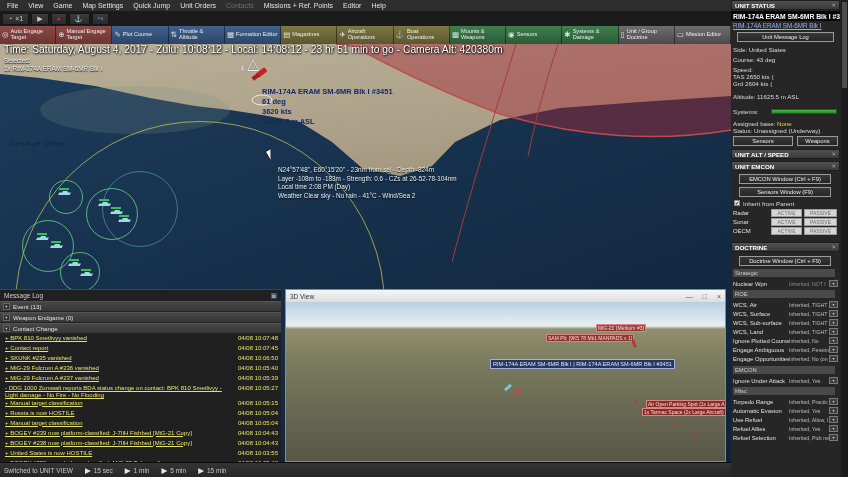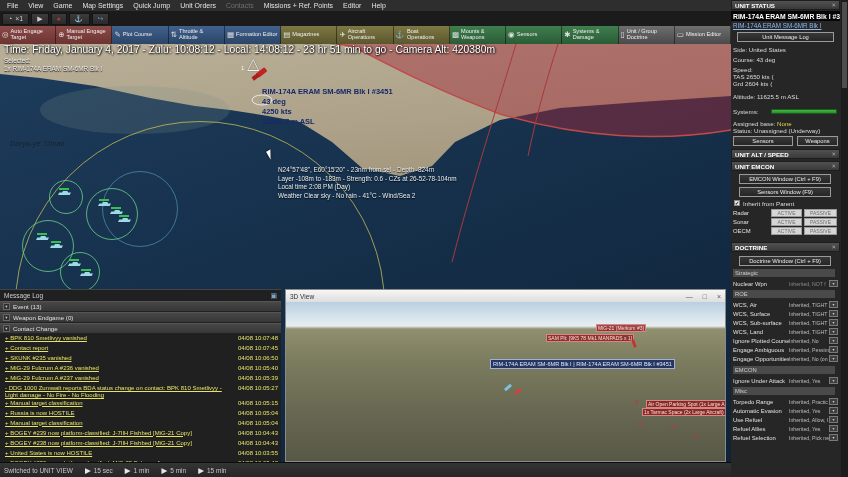--- a/index.html
+++ b/index.html
@@ -287,35 +287,35 @@
 
   <span id="region-label">Darya-ye 'Oman</span>
 
   <span id="sel-triangle">△</span>
   <div id="missile-icon"></div>
   <div id="missile-icon2"></div>
   <span id="contact-marker">1</span>
 
   <div id="contact-label">
     <div>RIM-174A ERAM SM-6MR Blk I #3451</div>
-    <div>43 deg</div>
-    <div>4250 kts</div>
+    <div>61 deg</div>
+    <div>3620 kts</div>
     <div>18201.7 m ASL</div>
   </div>
 
   <div id="cursor-arrow"></div>
   <div id="cursorinfo">
     <div>N24°57'48", E60°15'20" - 23nm from sel - Depth -824m</div>
     <div>Layer -108m to -183m - Strength: 0.6 - CZs at 26-52-78-104nm</div>
     <div>Local time 2:08 PM (Day)</div>
     <div>Weather Clear sky - No rain - 41°C - Wind/Sea 2</div>
   </div>
 </div>
 
-<div id="timeline">Time: Friday, January 4, 2017 - Zulu: 10:08:12 - Local: 14:08:12 - 23 hr 51 min to go -  Camera Alt: 420380m</div>
+<div id="timeline">Time: Saturday, August 4, 2017 - Zulu: 10:08:12 - Local: 14:08:12 - 23 hr 51 min to go -  Camera Alt: 420380m</div>
 <div id="selected">
   <div>Selected:</div>
   <div>1x RIM-174A ERAM SM-6MR Blk I</div>
 </div>
 
 <div id="msglog">
   <div class="title">
     <span>Message Log</span>
     <span class="dock">▣</span>
   </div>

